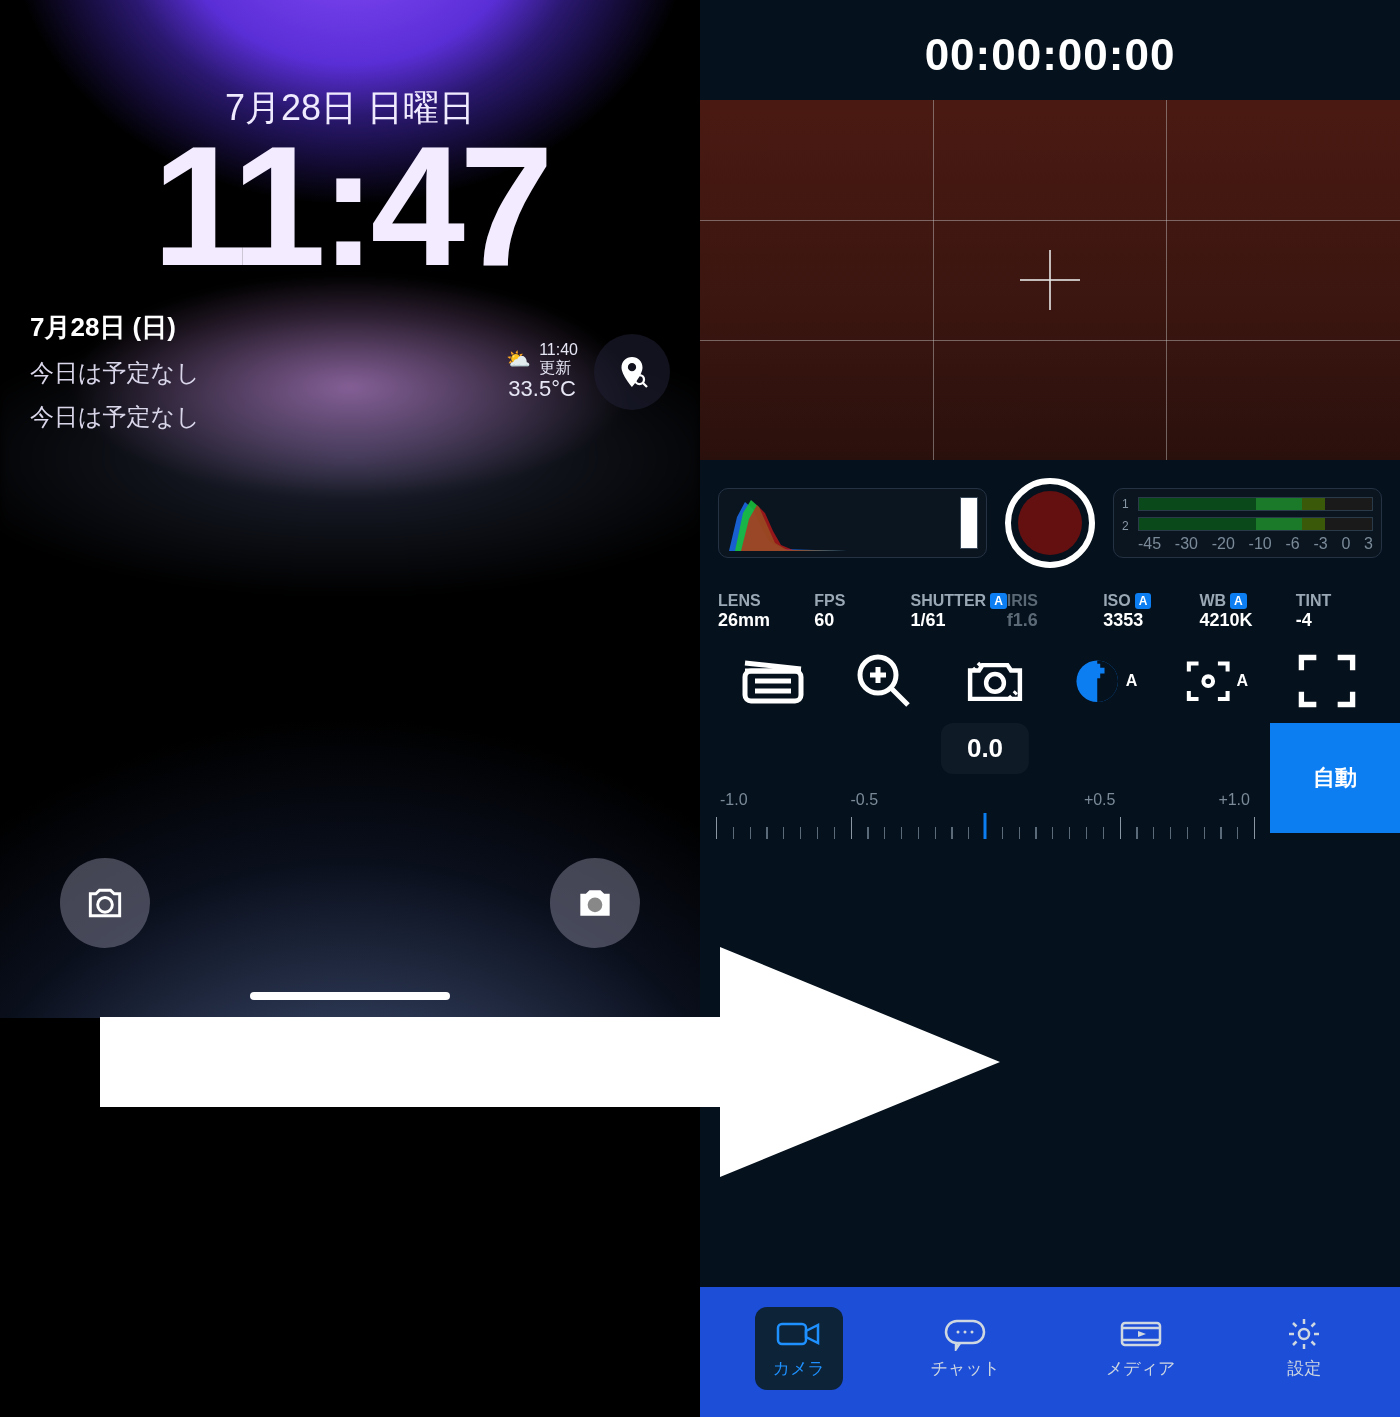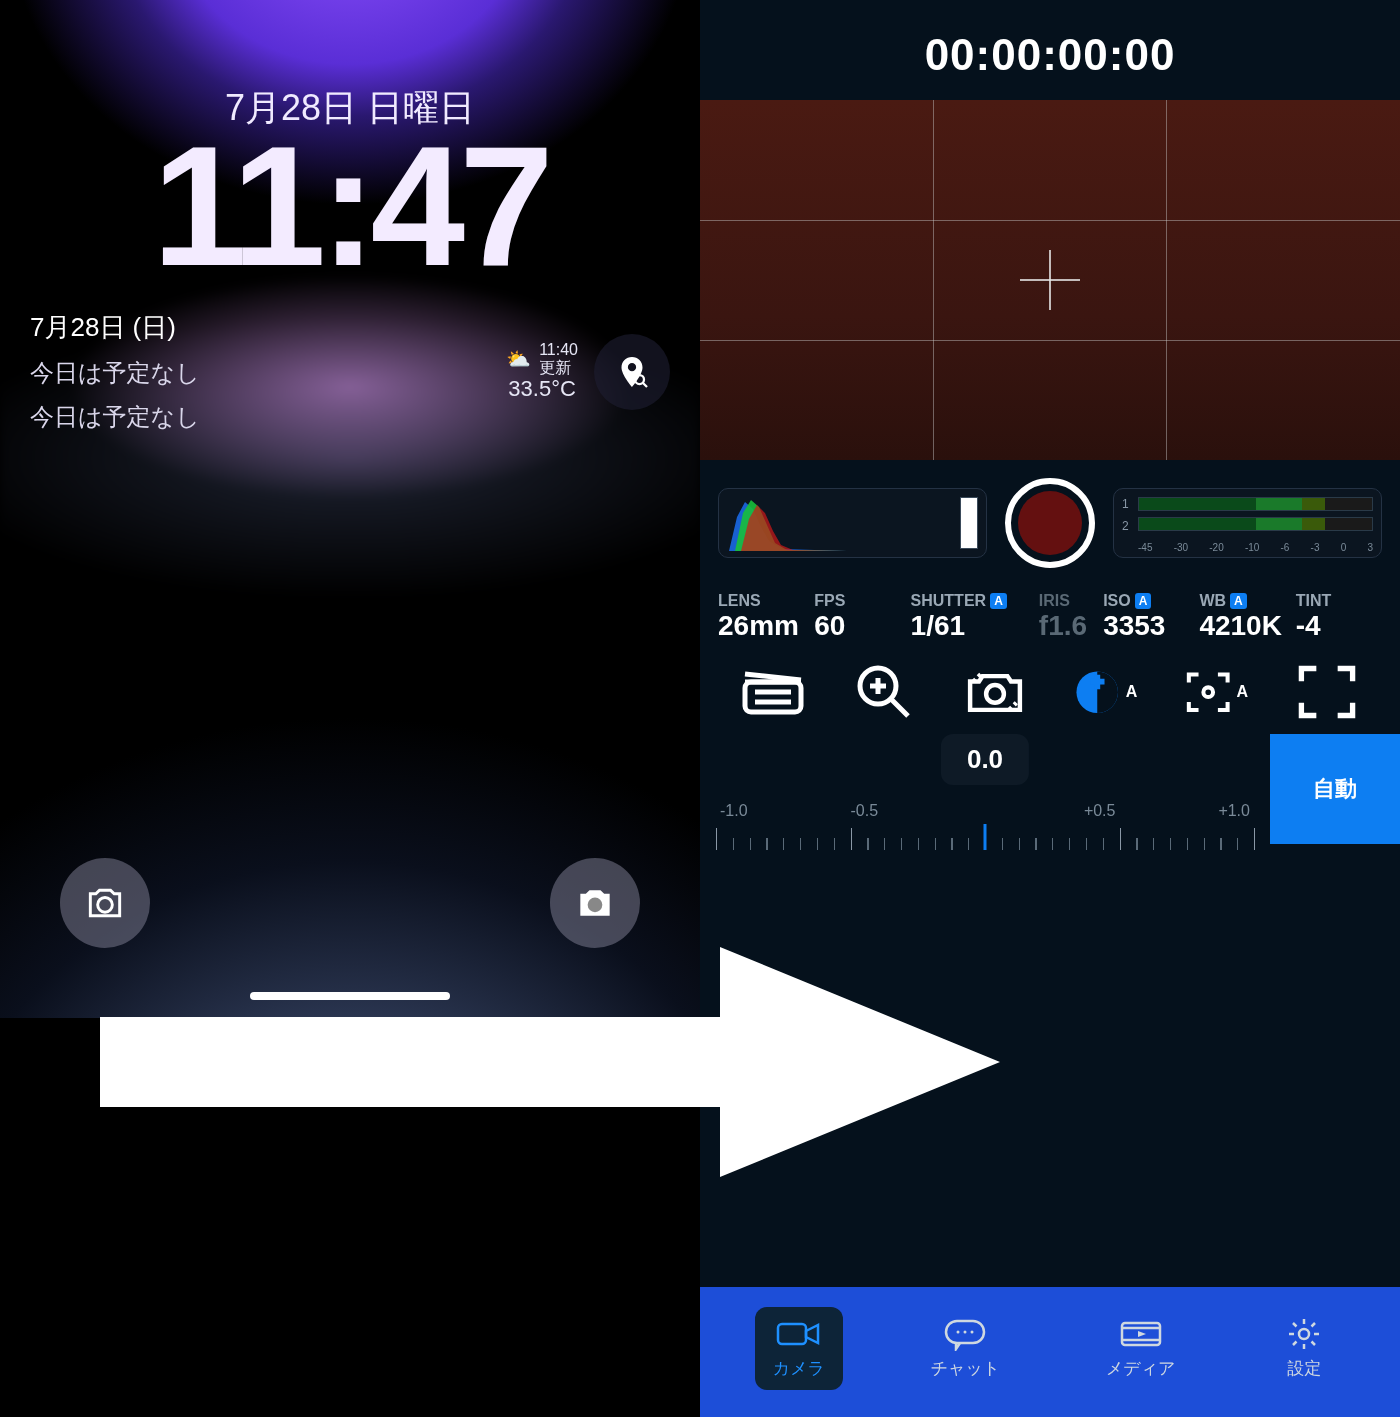--- a/index.html
+++ b/index.html
@@ -28,21 +28,21 @@
     position:absolute; inset:0;
     background:
       radial-gradient(400px 160px at 50% 38%, rgba(230,160,255,0.55), rgba(160,90,255,0) 70%),
       radial-gradient(600px 200px at 50% 45%, rgba(120,140,200,0.25), rgba(0,0,0,0) 70%);
     filter: blur(4px);
   }
   .ls-date { position: absolute; top: 84px; left:0; right:0; text-align:center; font-size: 36px; font-weight: 500; color:#f0eaff;}
   .ls-time { position: absolute; top: 108px; left:0; right:0; text-align:center; font-size: 170px; font-weight: 700; color:#f3ebff; letter-spacing:-6px; }
   .ls-widgets { position:absolute; top: 310px; left: 30px; right: 30px; display:flex; align-items:center; gap:16px; }
   .ls-cal { flex:0 0 auto; }
-  .ls-cal .l1 { font-size: 26px; font-weight: 400;}
+  .ls-cal .l1 { font-size: 26px; font-weight: 700;}
   .ls-cal .l2, .ls-cal .l3 { font-size: 24px; color: #d9d6ea; margin-top: 12px; }
   .ls-weather { margin-left:auto; display:flex; flex-direction:column; align-items:center; font-size:16px; color:#e6e6f5;}
   .ls-weather .top { display:flex; gap:8px; align-items:center;}
   .wx-icon { font-size:20px; }
   .ls-weather .temp { font-size:22px; font-weight:500;}
   .ls-pin { width:76px; height:76px; border-radius:50%; background: rgba(30,30,50,0.6); display:flex; align-items:center; justify-content:center;}
   .ls-pin svg { width:36px; height:36px; }
   .ls-bottom { position:absolute; bottom:70px; left:0; right:0; display:flex; justify-content:space-between; padding:0 60px;}
   .ls-btn { width:90px; height:90px; border-radius:50%; background:rgba(120,120,140,0.55); display:flex; align-items:center;justify-content:center;}
   .ls-btn svg { width:44px; height:44px; fill:#fff;}
@@ -71,29 +71,29 @@
   .crosshair::after { width:2px; height:60px; top:-30px; left:-1px;}
 
   .scopes { display:flex; align-items:center; gap:18px; padding:18px 18px 6px;}
   .histo, .audio { flex:1; height:70px; border-radius:10px; border:1px solid #243244; background:#0b1520; position:relative; overflow:hidden;}
   .histo svg { position:absolute; left:8px; bottom:6px; width:120px; height:54px;}
   .histo .bar { position:absolute; right:8px; top:8px; bottom:8px; width:18px; border:1px solid #3a4a5a; background:linear-gradient(#fff,#fff);}
   .audio .rows { position:absolute; inset:8px 8px 22px 24px; display:flex; flex-direction:column; gap:6px;}
   .audio .row { height:14px; display:flex; border:1px solid #2a3a48;}
   .audio .seg { height:100%;}
   .audio .nums { position:absolute; left:8px; top:8px; font-size:12px; color:#8897a6; display:flex; flex-direction:column; gap:8px;}
-  .audio .labels { position:absolute; left:24px; right:8px; bottom:4px; display:flex; justify-content:space-between; font-size:10px; color:#7a8a98;}
+  .audio .labels { position:absolute; left:24px; right:8px; bottom:4px; display:flex; justify-content:space-between; font-size:16px; color:#7a8a98;}
   .rec { width:90px; height:90px; border-radius:50%; border:6px solid #fff; display:flex; align-items:center;justify-content:center; flex:0 0 auto;}
   .rec .dot { width:64px; height:64px; border-radius:50%; background:#641010;}
 
   .params { display:flex; padding:18px 18px 6px; gap:10px;}
   .param { flex:1; min-width:0;}
   .param .lab { font-size:16px; color:#9aa8b5; font-weight:600; display:flex; align-items:center; gap:4px;}
-  .param .val { font-size:28px; font-weight:700;}
-  .param.dim .lab,.param.dim .val { color:#5a6975;padding-left:32px;}
+  .param .val { font-size:18px; font-weight:700;}
+  .param.dim .lab,.param.dim .val { color:#5a6975;}
   .auto-badge { background:#0d7ef2; color:#fff; font-size:12px; font-weight:800; padding:1px 4px; border-radius:3px;}
 
   .tools { display:flex; justify-content:space-around; padding:20px 18px 10px; align-items:center;}
   .tool { width:64px; height:48px; display:flex; align-items:center; justify-content:center; gap:4px;}
   .tool svg { stroke:#fff; fill:none; stroke-width:2.5;}
   .tool.accent svg { stroke:#0d7ef2;}
   .tool .a { font-size:16px; font-weight:700; color:#fff;}
   .tool.accent .a { color:#fff;}
 
   .exposure { display:flex; align-items:stretch; margin:8px 0 0;}

